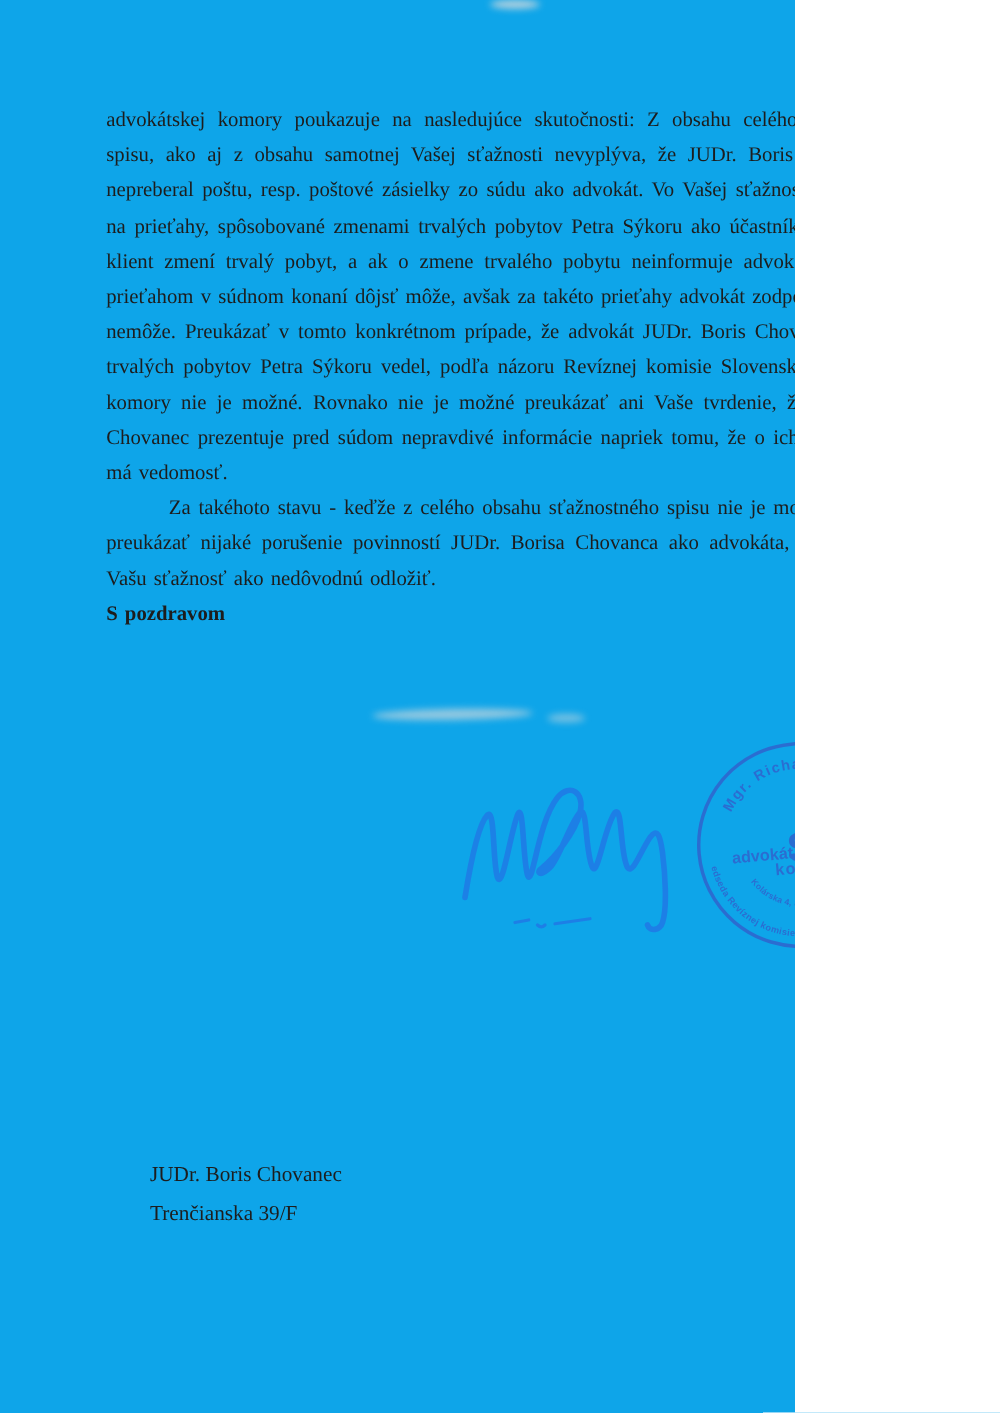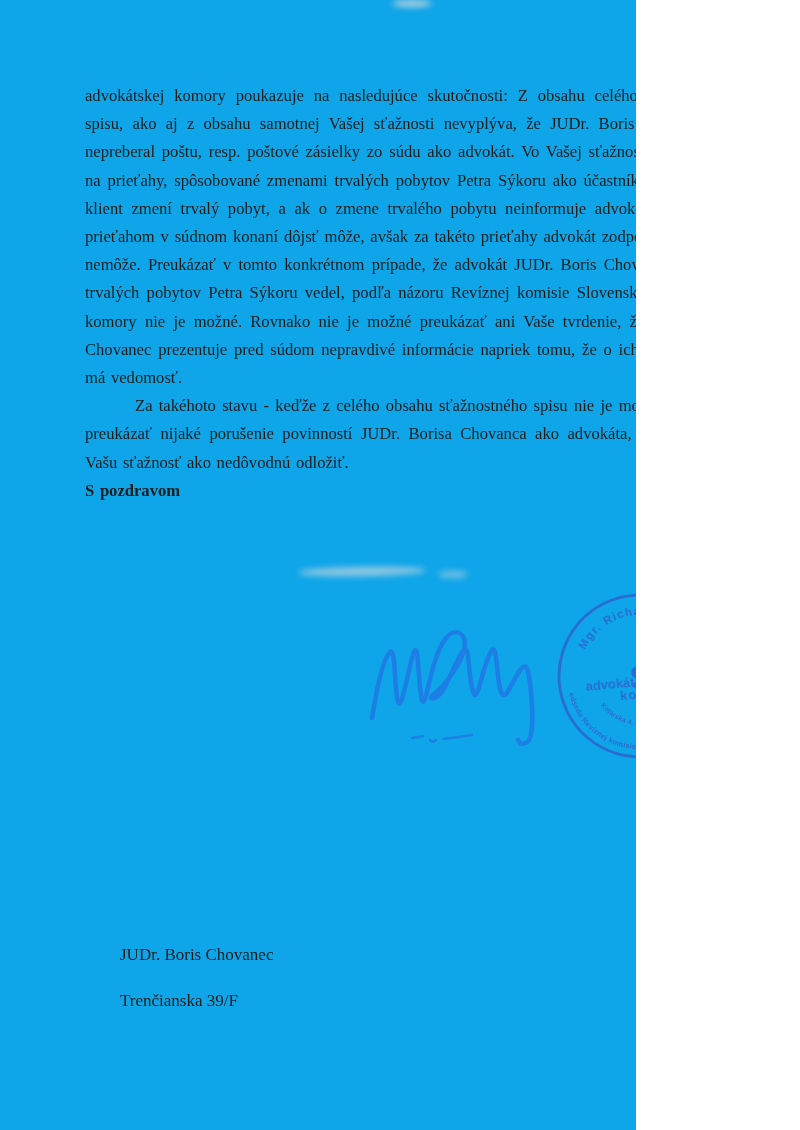--- a/index.html
+++ b/index.html
@@ -20,21 +20,21 @@
   .para{margin:0;word-spacing:1.5px;}
   .para.indent{text-indent:50px;}
   .para.bold{font-weight:700;letter-spacing:.2px;}
   .closing{font-weight:700;}
   .cc-block{
     position:absolute;
     top:924px;left:102px;
     font-size:17px;line-height:30px;
   }
   .cc-label{margin:0 0 2px 0;}
-  .cc-line{margin:16px 0 0 18px;white-space:pre-wrap;}
+  .cc-line{margin:1px 0 0 18px;white-space:pre-wrap;}
   .sig-svg{position:absolute;left:348px;top:598px;}
   .stamp-svg{position:absolute;left:548px;top:584px;}
   .smudge{position:absolute;background:#dcdcdc;border-radius:50%;filter:blur(3px);}
   .smudge.s1{left:392px;top:0px;width:40px;height:7px;opacity:.8;}
   .smudge.s2{left:298px;top:567px;width:128px;height:9px;opacity:.65;transform:rotate(-1deg);}
   .smudge.s3{left:438px;top:571px;width:30px;height:7px;opacity:.5;}
   .stamp-sans{font-family:"Liberation Sans","DejaVu Sans",sans-serif;}
 </style>
 </head>
 <body>

